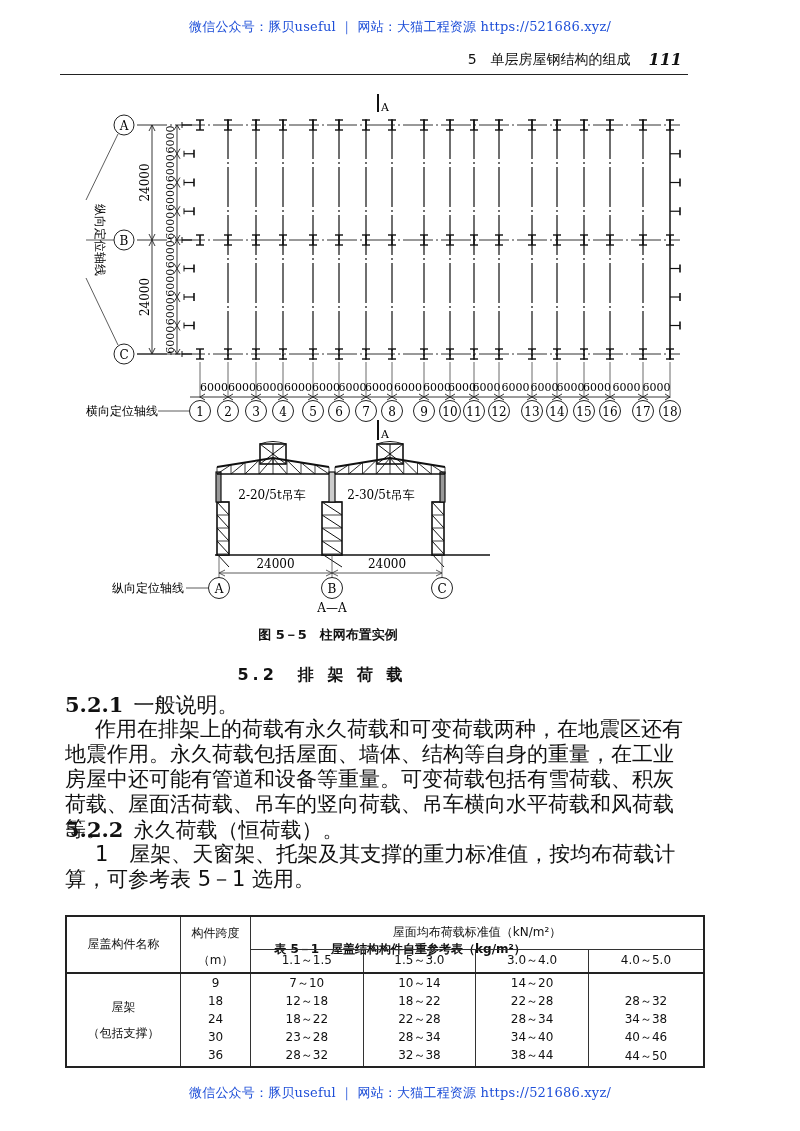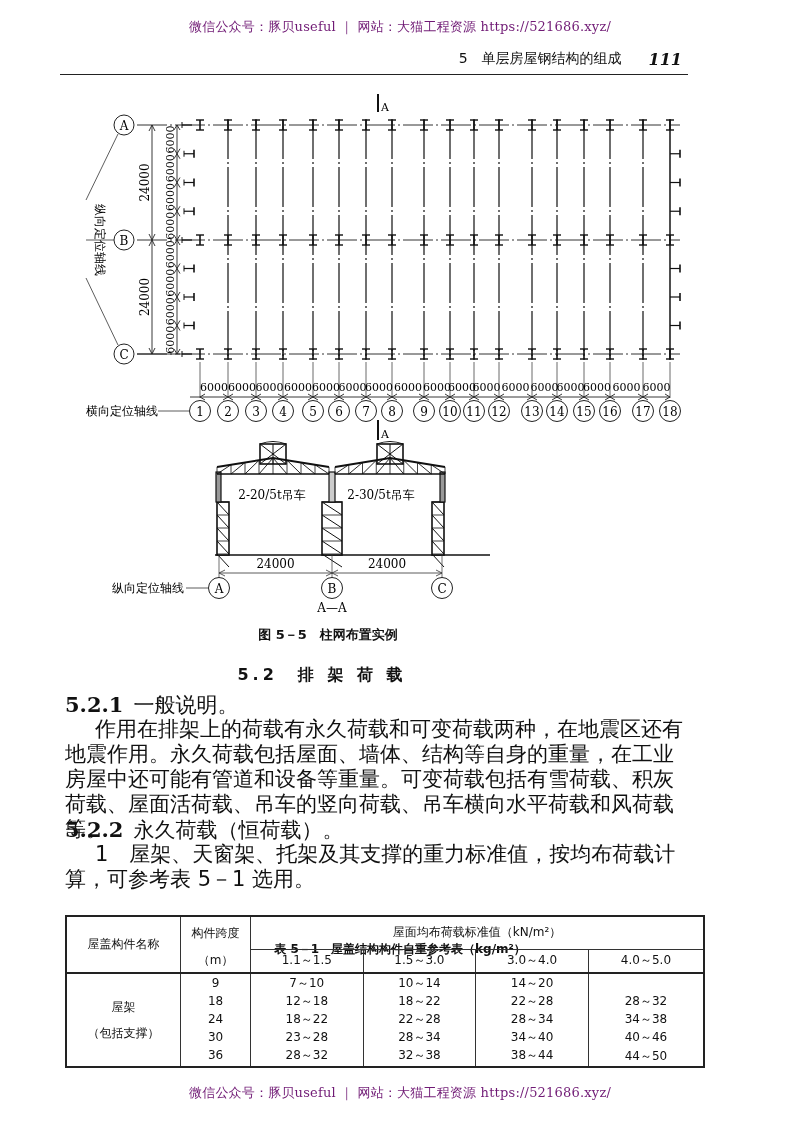--- a/index.html
+++ b/index.html
@@ -1,40 +1,40 @@
 <!DOCTYPE html>
 <html><head>
 <meta charset="utf-8">
 <style>
   html, body { margin:0; padding:0; background:#fff; }
   body { width:800px; height:1131px; position:relative; overflow:hidden;
          font-family:"DejaVu Serif","Liberation Serif",serif; color:#111; }
   .abs { position:absolute; }
-  .watermark { left:0; width:800px; text-align:center; font-size:13px; color:#701a75;
+  .watermark { left:0; width:800px; text-align:center; font-size:13px; color:#1d4ed8;
                font-family:"DejaVu Serif","Liberation Serif",serif; letter-spacing:0.2px; }
   .head-rule { left:60px; top:74px; width:628px; height:1px; background:#222; }
   svg text { font-family:"DejaVu Serif","Liberation Serif",serif; }
   .caption { font-size:13px; font-weight:bold; font-family:"DejaVu Sans","Liberation Sans",sans-serif; }
   .sec-title { left:0; width:644px; text-align:center; top:665px; font-size:16px; font-weight:bold;
                font-family:"DejaVu Sans","Liberation Sans",sans-serif; letter-spacing:4px; }
   .para { left:65px; width:620px; font-size:21px; line-height:25px; font-family:"DejaVu Sans","Liberation Sans",sans-serif; }
   .para b { font-family:"DejaVu Serif","Liberation Serif",serif; margin-right:10px; }
   .indent { text-indent:30px; }
   table.ref { position:absolute; left:65px; top:915px; width:640px; border-collapse:collapse;
               font-size:12px; font-family:"DejaVu Sans","Liberation Sans",sans-serif; border:2px solid #222; }
   table.ref td, table.ref th { border:1px solid #333; text-align:center; font-weight:normal; padding:0; }
   table.ref .body td { border-top:none; border-bottom:none; height:18px; line-height:18px; }
   table.ref thead tr:last-child th { border-bottom:2px solid #222; }
 </style>
 </head>
 <body>
 
 <div class="abs watermark" style="top:18px;">微信公众号：豚贝useful ｜ 网站：大猫工程资源 https://521686.xyz/</div>
 
-<div class="abs" style="right:118px;top:50px;display:flex;align-items:flex-start;gap:27px;">
+<div class="abs" style="right:118px;top:50px;display:flex;align-items:center;gap:18px;">
   <span style="font-size:14px;font-family:'DejaVu Sans','Liberation Sans',sans-serif;">5　单层房屋钢结构的组成</span>
   <span style="font-size:16px;font-weight:bold;font-style:italic;">111</span>
 </div>
 <div class="abs head-rule"></div>
 
 <svg class="abs" style="left:0;top:80px;" width="800" height="370" viewBox="0 80 800 370" id="plan-svg">
     <line x1="137" y1="125" x2="680" y2="125" stroke="#333" stroke-width="1" stroke-dasharray="30,3,2,3"></line>
     <line x1="137" y1="240" x2="680" y2="240" stroke="#333" stroke-width="1" stroke-dasharray="30,3,2,3"></line>
     <line x1="137" y1="354" x2="680" y2="354" stroke="#333" stroke-width="1" stroke-dasharray="30,3,2,3"></line>
     <line x1="200" y1="362" x2="200" y2="398" stroke="#444" stroke-width="0.8"></line>

